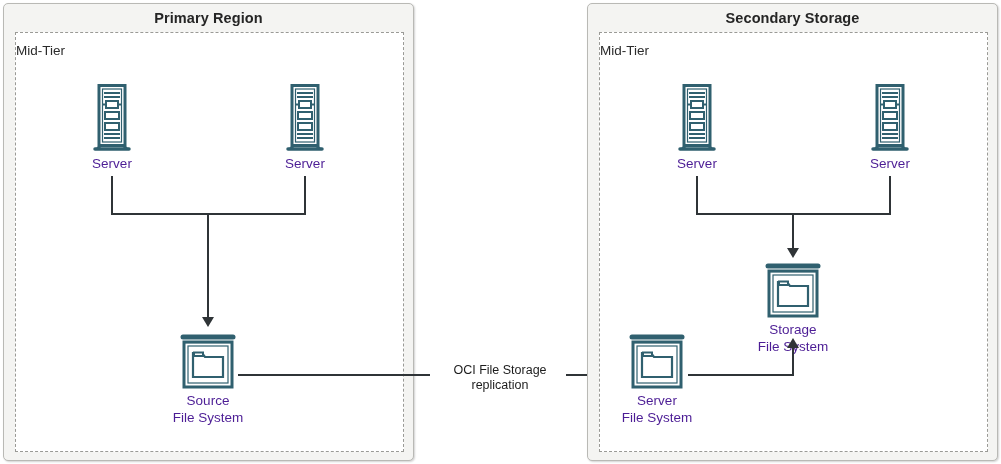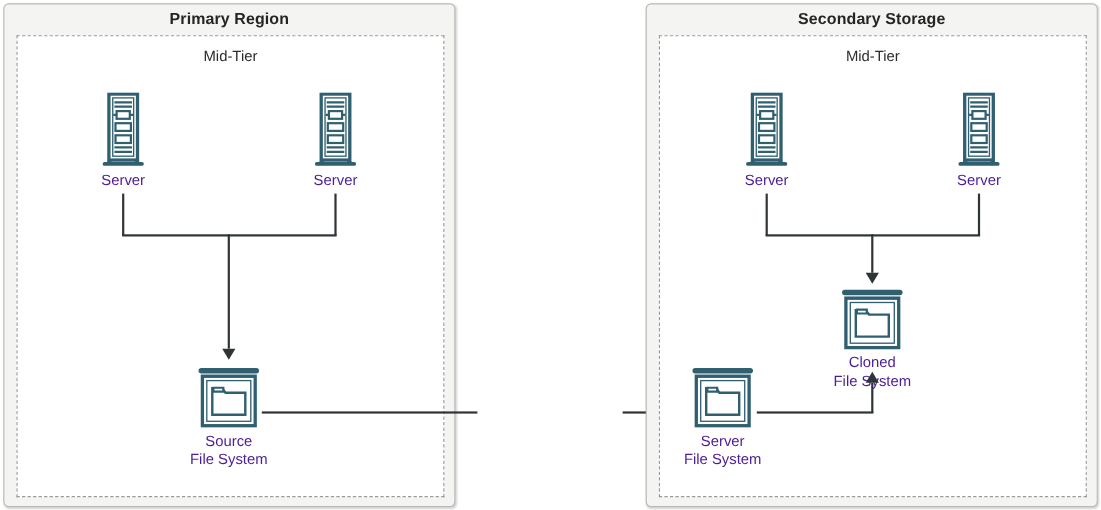--- a/index.html
+++ b/index.html
@@ -52,21 +52,21 @@
     height: 420px;
     box-sizing: border-box;
     border: 1px dashed #9a9a96;
     background: #ffffff;
   }
   .tier-title {
     position: absolute;
     top: 10px;
     left: 0;
     right: 0;
-    text-align: center;
+    text-align: left;
     font-size: 13.5px;
     color: #2b2b2b;
   }
 
   
   .node {
     position: absolute;
     transform: translateX(-50%);
     text-align: center;
     width: 150px;
@@ -201,20 +201,22 @@
           <path d="M15 20 L24 20 L27 24 L45 24 L45 44 L15 44 Z" stroke-width="2.2" fill="#ffffff"></path>
           <path d="M16 19.5 L25 19.5 L25 23 L16 23 Z" stroke-width="2" fill="#ffffff"></path>
         </g>
       </svg>
     </div>
     <div class="caption">Source
 File System</div>
   </div>
 
   <div class="conn h" style="left:238px; top:374px; width:196px;"></div>
+  <div id="replication-label">OCI File Storage
+replication</div>
   <div class="conn h" style="left:566px; top:374px; width:56px;"></div>
   <div class="arrow right" style="left:620px; top:369px;"></div>
 
   <div class="region-panel" id="panel-secondary">
     <div class="region-title">Secondary Storage</div>
     <div class="tier-box">
       <div class="tier-title">Mid-Tier</div>
     </div>
   </div>
 
@@ -276,21 +278,21 @@
         <g fill="none" stroke="#30606f">
           <rect x="6" y="9" width="48" height="45" stroke-width="3" fill="#ffffff"></rect>
           <rect x="10" y="13" width="40" height="37" stroke-width="1.2" fill="#ffffff"></rect>
           <path d="M5 4 L55 4" stroke-width="5" stroke-linecap="round"></path>
           <path d="M6 9.5 L54 9.5" stroke-width="1.5"></path>
           <path d="M15 20 L24 20 L27 24 L45 24 L45 44 L15 44 Z" stroke-width="2.2" fill="#ffffff"></path>
           <path d="M16 19.5 L25 19.5 L25 23 L16 23 Z" stroke-width="2" fill="#ffffff"></path>
         </g>
       </svg>
     </div>
-    <div class="caption">Cloned
+    <div class="caption">Storage
 File System</div>
   </div>
 
   <div class="node" style="left:657px; top:333px;">
     <div class="icon-holder">
       <svg width="60" height="58" viewBox="0 0 60 58" aria-hidden="true">
         <g fill="none" stroke="#30606f">
           <rect x="6" y="9" width="48" height="45" stroke-width="3" fill="#ffffff"></rect>
           <rect x="10" y="13" width="40" height="37" stroke-width="1.2" fill="#ffffff"></rect>
           <path d="M5 4 L55 4" stroke-width="5" stroke-linecap="round"></path>

